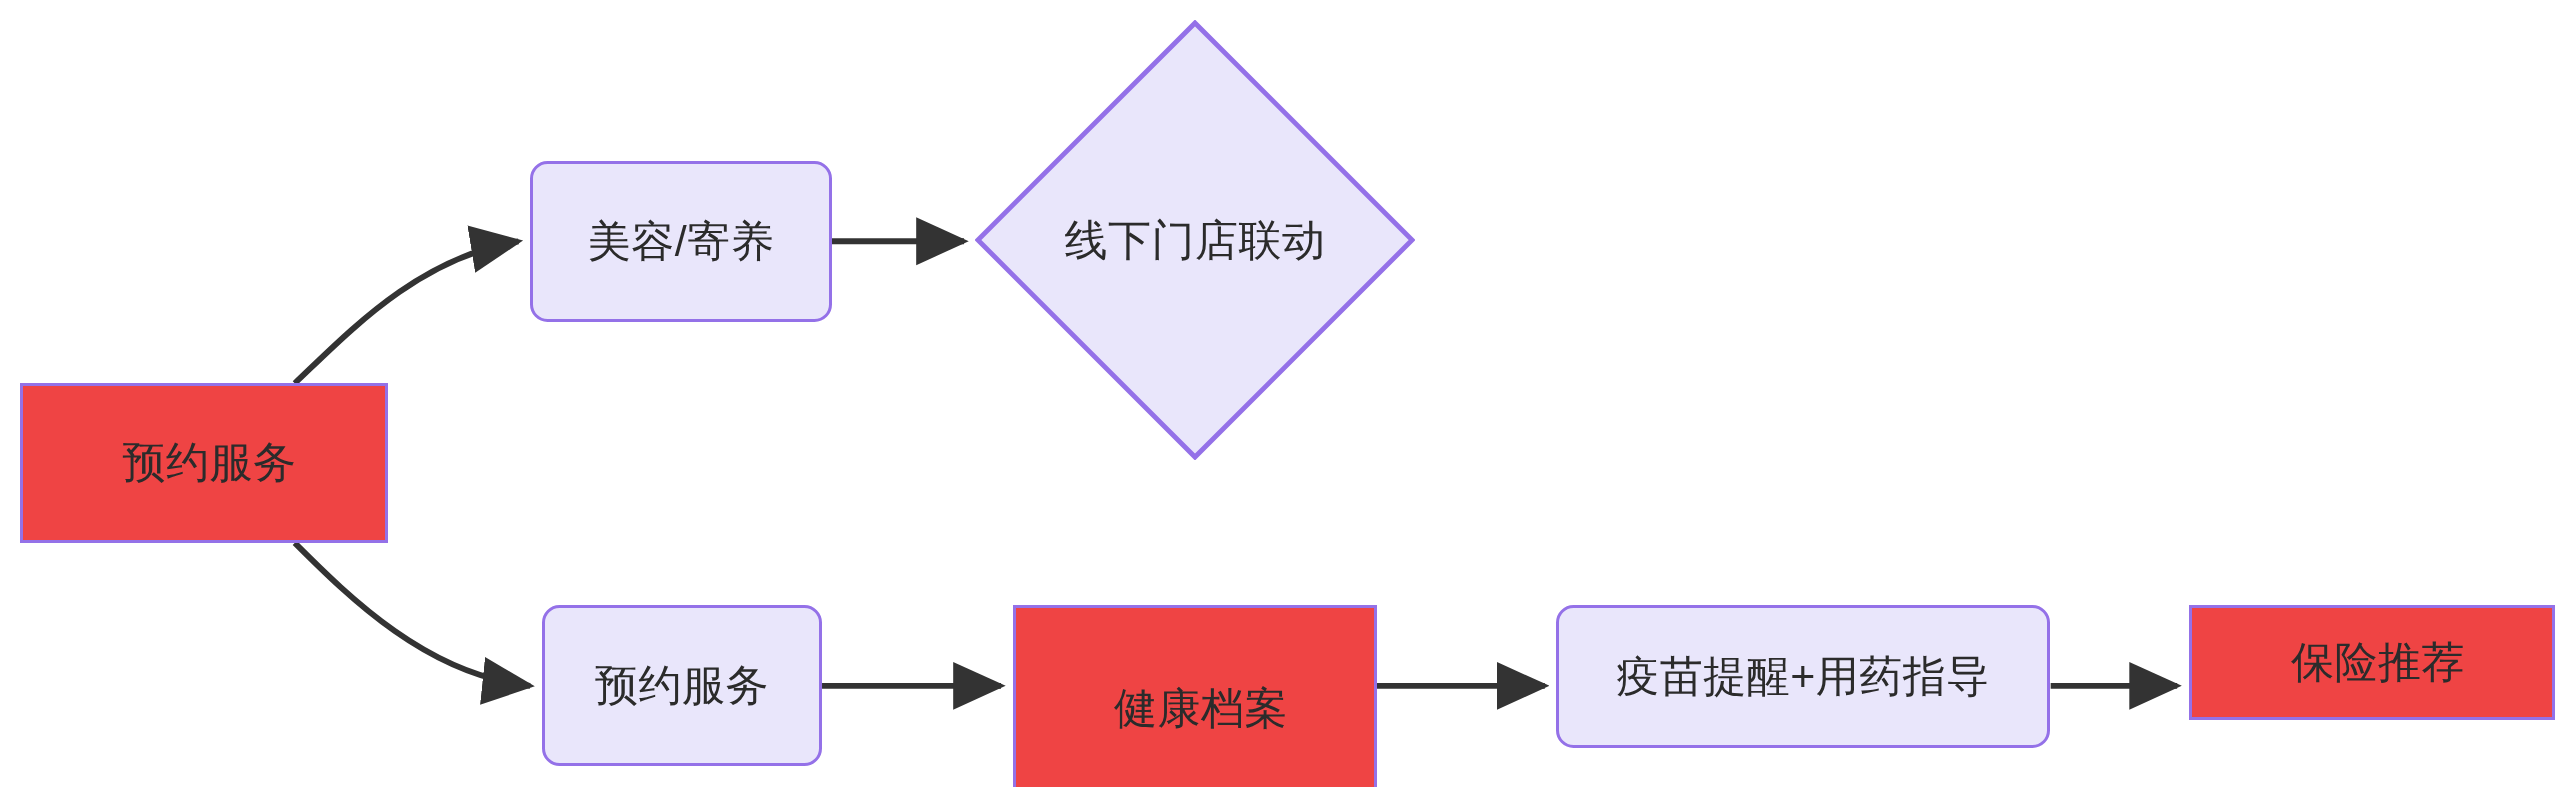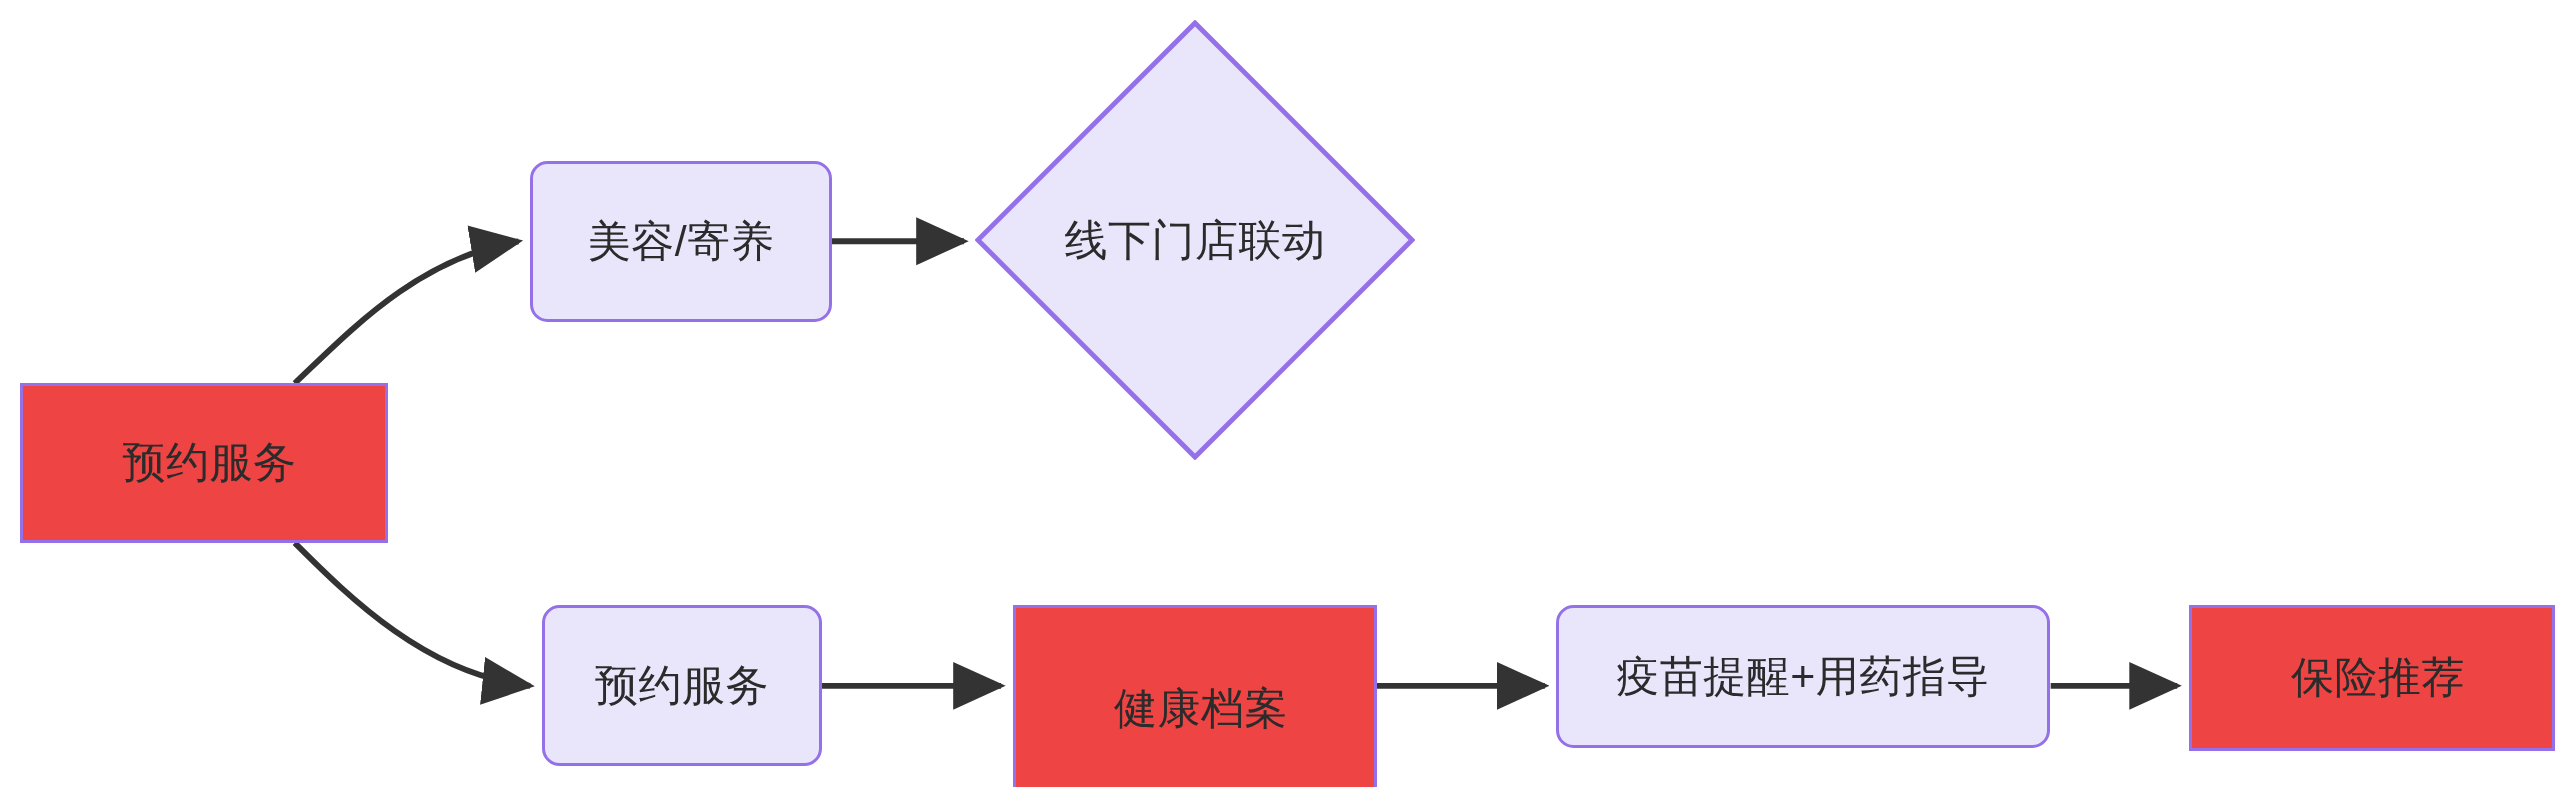--- a/index.html
+++ b/index.html
@@ -111,18 +111,18 @@
   </div>
 
   <div class="node rect" style="left:1013px; top:605px; width:364px; height:208px;">
     <span>健康档案</span>
   </div>
 
   <div class="node round" style="left:1556px; top:605px; width:494px; height:143px;">
     <span>疫苗提醒+用药指导</span>
   </div>
 
-  <div class="node rect" style="left:2189px; top:605px; width:366px; height:146px;">
+  <div class="node rect" style="left:2189px; top:605px; width:366px; height:115px;">
     <span>保险推荐</span>
   </div>
 
 </div>
 
 
 </body></html>

